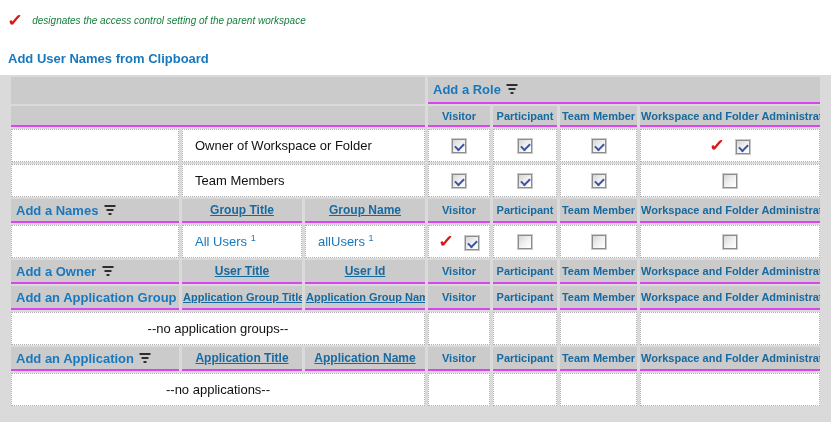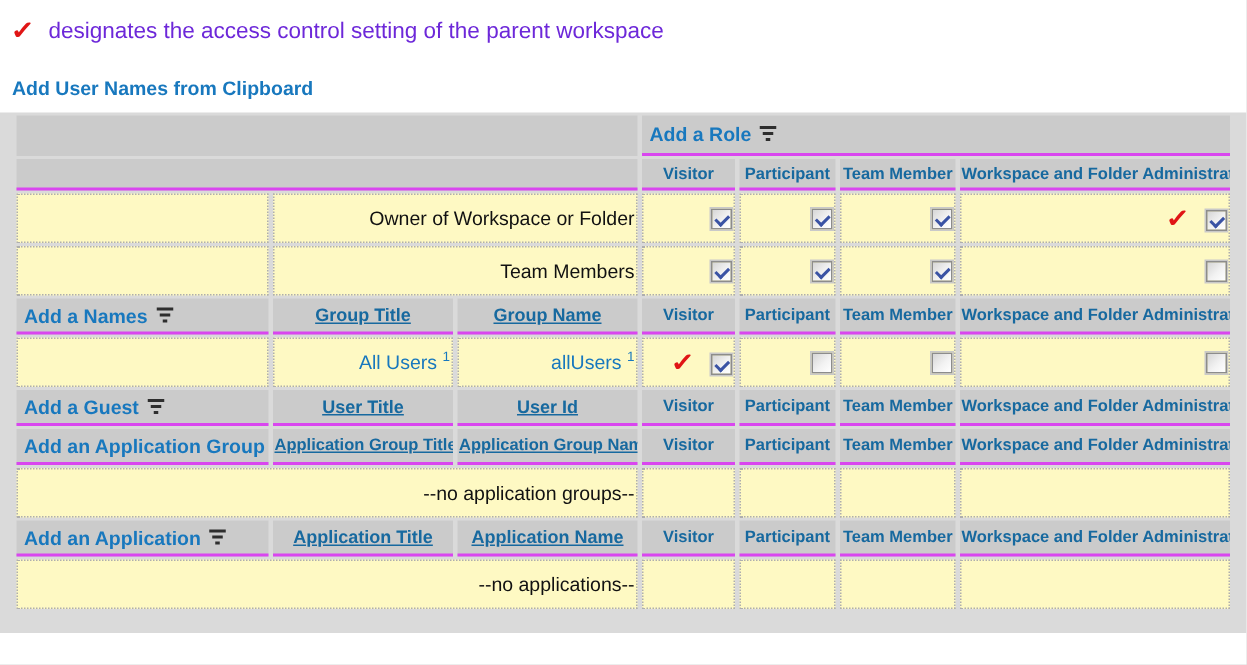--- a/index.html
+++ b/index.html
@@ -5,37 +5,37 @@
   * { box-sizing: border-box; }
   html,body { margin:0; padding:0; }
   body {
     width:831px; height:443px; overflow:hidden;
     background:#ffffff;
     font-family:"Liberation Sans", sans-serif;
     -webkit-font-smoothing:antialiased;
   }
   .top-area { padding:10px 8px 0 8px; }
   .legend-line { display:flex; align-items:center; gap:10px; height:20px; }
-  .legend-text { font-size:15px; color:#6d28d9; }
+  .legend-text { font-style:italic; font-size:10px; color:#15803d; }
   .parent-check { color:#e01515; font-weight:bold; font-size:17px; font-style:normal; line-height:1;
                   transform:scaleX(1.15); display:inline-block; }
   .clip-link { display:inline-block; margin:21px 0 9px 0; font-size:13px; font-weight:bold;
                color:#1878be; text-decoration:none; cursor:pointer; }
   .table-wrap { background:#dadada; padding:0 8px 14px 8px; width:831px; }
   table.acl { border-collapse:separate; border-spacing:3px 2px; table-layout:fixed; width:815px; }
   td { overflow:hidden; white-space:nowrap; vertical-align:middle; font-size:13px; color:#111; }
   
   tr.hdr td { background:#cbcbcb; }
   td.black-underline { border-bottom:2px solid #d946ef; }
   .section-title { color:#1878be; font-weight:bold; font-size:13px; text-decoration:none; cursor:pointer; }
   td.section-cell { padding-left:5px; }
   td.colhead { color:#17699f; font-weight:bold; font-size:11px; text-align:center; }
   td.subhead { color:#17699f; font-weight:bold; font-size:12px; text-align:center;text-decoration:underline; }
   
-  tr.data td { background:#fef9c3; border:1px dotted #aeaeae;text-align:right; }
+  tr.data td { background:#ffffff; border:1px dotted #aeaeae; }
   tr.hA td { height:27px; }
   tr.hB td { height:21px; }
   tr.sec td { height:24px; }
   tr.data td { height:33px; }
   td.label-cell { padding-left:12px; }
   td.center { text-align:center; }
   td.value-cell { padding-left:12px; }
   .blue-link { color:#1878be; text-decoration:none; cursor:pointer; font-size:13px; }
   sup.fn { font-size:9px; color:#1878be; vertical-align:super; line-height:0; }
   
@@ -134,21 +134,21 @@
     <td class="center cb-pair">
       <span class="parent-check">✓</span><span class="cb checked"></span>
     </td>
     <td class="center"><span class="cb"></span></td>
     <td class="center"><span class="cb"></span></td>
     <td class="center"><span class="cb"></span></td>
   </tr>
 
   <tr class="hdr sec">
     <td class="black-underline section-cell">
-      <a class="section-title">Add a Guest</a><span class="menu-icon"><i></i><i></i><i></i></span>
+      <a class="section-title">Add a Owner</a><span class="menu-icon"><i></i><i></i><i></i></span>
     </td>
     <td class="black-underline subhead">User Title</td>
     <td class="black-underline subhead">User Id</td>
     <td class="black-underline colhead">Visitor</td>
     <td class="black-underline colhead">Participant</td>
     <td class="black-underline colhead">Team Member</td>
     <td class="black-underline colhead">Workspace and Folder Administrator</td>
   </tr>
 
 

